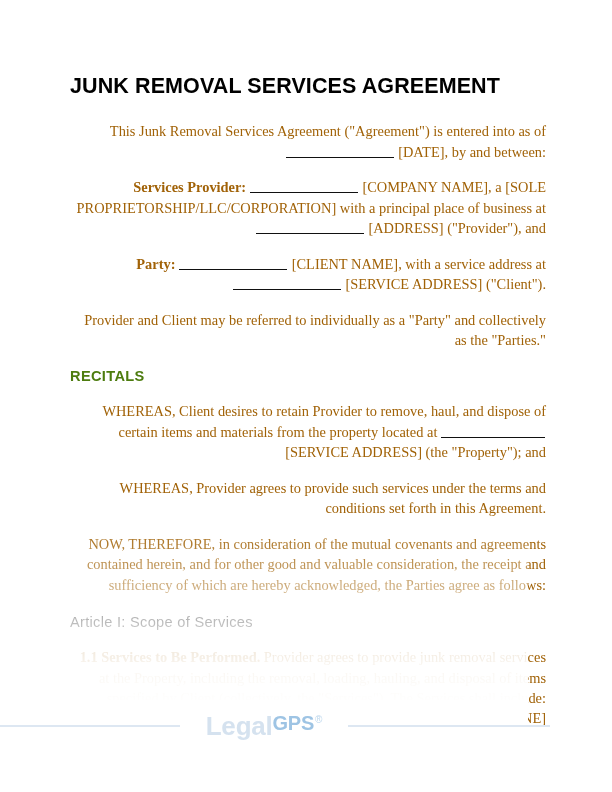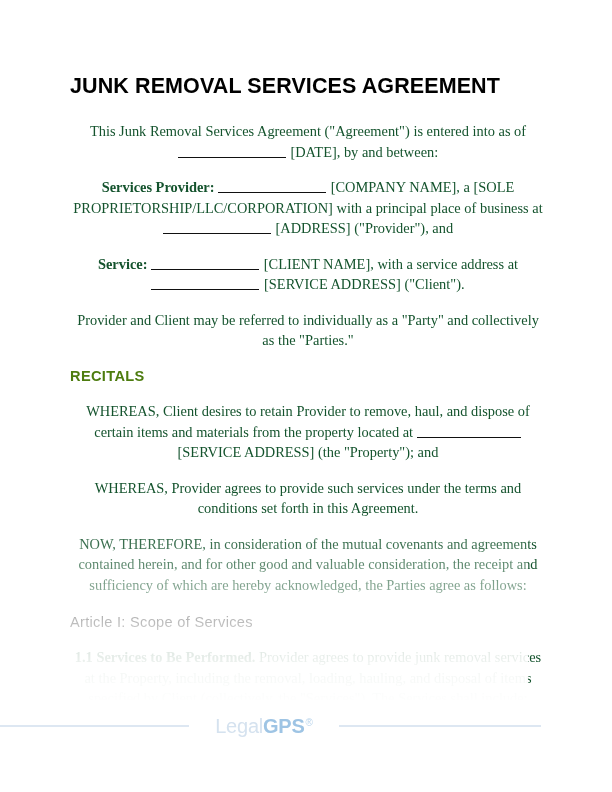--- a/index.html
+++ b/index.html
@@ -41,22 +41,22 @@
     line-height: 1.18;
     color: #000000;
     margin: 0 0 22px 0;
     white-space: nowrap;
   }
 
   .para {
     font-size: 14.4px;
     line-height: 1.42;
     margin: 0 0 15px 0;
-    text-align: center;
-    color: #14532d;
+    text-align: right;
+    color: #a16207;
   }
 
   .section-head {
     font-family: "Liberation Sans", "DejaVu Sans", sans-serif;
     font-weight: bold;
     font-size: 14.6px;
     letter-spacing: 0.35px;
     color: #4d7c0f;
     margin: 18px 0 17px 0;
   }
@@ -128,22 +128,22 @@
   .rule.right { width: 202px; margin-left: 26px; }
 
   .logo {
     display: inline-flex;
     align-items: flex-start;
     font-family: "Liberation Sans", "DejaVu Sans", sans-serif;
     line-height: 1;
     white-space: nowrap;
   }
   .logo-legal {
-    font-size: 20px;
-    font-weight: normal;
+    font-size: 26px;
+    font-weight: bold;
     color: #d5e2ef;
     letter-spacing: -0.2px;
   }
   .logo-gps {
     font-size: 20px;
     font-weight: bold;
     color: #9ec4e4;
     letter-spacing: -0.3px;
   }
   .logo-reg {
@@ -170,21 +170,21 @@
 
     <p class="para">
       <b class="lbl">Services Provider:</b>
       <span class="blank"></span>
       <span>[COMPANY NAME], a [SOLE PROPRIETORSHIP/LLC/CORPORATION] with a principal place of business at</span>
       <span class="blank"></span>
       <span>[ADDRESS] ("Provider"), and</span>
     </p>
 
     <p class="para">
-      <b class="lbl">Service:</b>
+      <b class="lbl">Party:</b>
       <span class="blank"></span>
       <span>[CLIENT NAME], with a service address at</span>
       <span class="blank"></span>
       <span>[SERVICE ADDRESS] ("Client").</span>
     </p>
 
     <p class="para">Provider and Client may be referred to individually as a "Party" and collectively as the "Parties."</p>
 
     <h2 class="section-head">RECITALS</h2>
 

